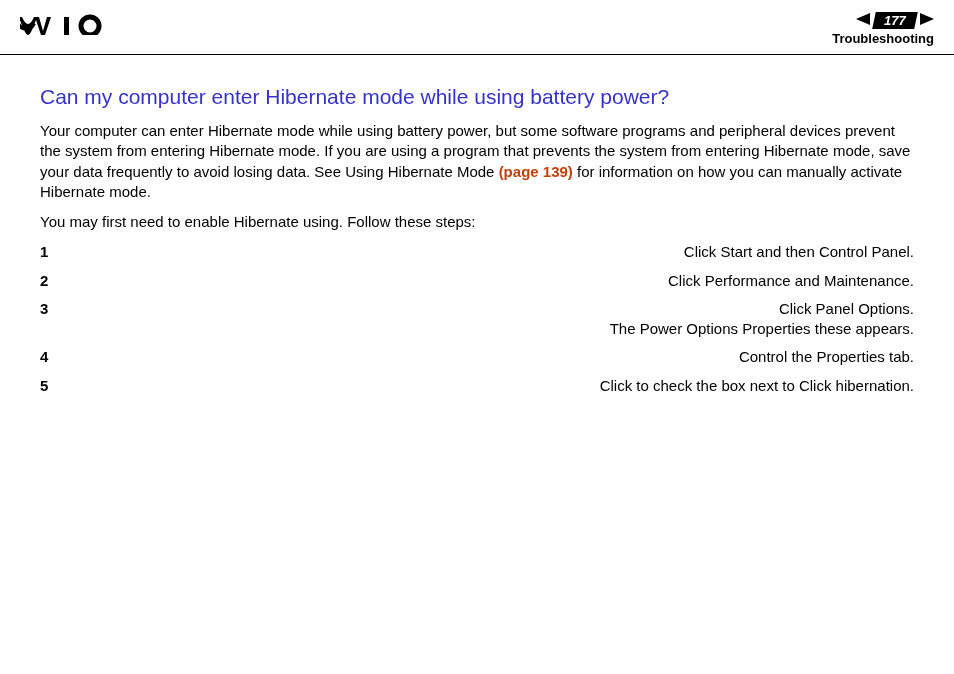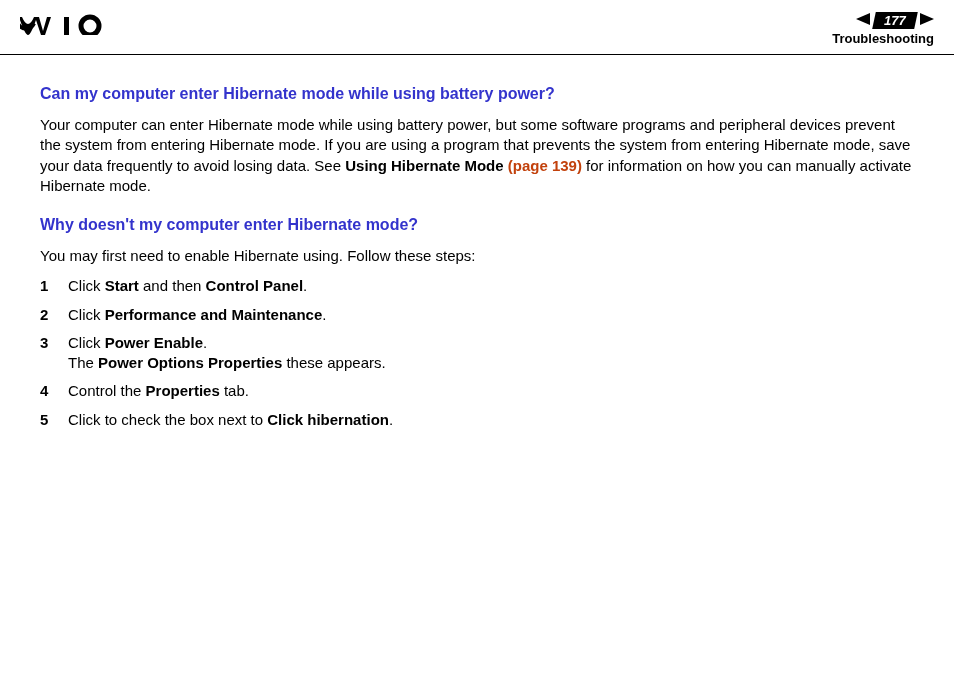--- a/index.html
+++ b/index.html
@@ -55,43 +55,44 @@
   }
   .section-label {
     font-weight: bold;
     font-size: 13px;
   }
   .content {
     padding: 30px 40px 20px 40px;
   }
   h2 {
     color: #3333cc;
-    font-size: 16px;
-    font-weight: bold;
+    font-size: 21px;
+    font-weight: normal;
     margin-bottom: 12px;
     margin-top: 20px;
   }
   h2:first-child { margin-top: 0; }
   p {
     line-height: 1.35;
     margin-bottom: 10px;
   }
-  .bold { font-weight: bold; }
+  .bold { font-weight: normal; }
   .link-ref { color: #c2410c; font-weight: bold; }
   ol {
     list-style: none;
     counter-reset: step;
     margin-top: 6px;
   }
   ol li {
     counter-increment: step;
     position: relative;
     padding-left: 28px;
     margin-bottom: 8px;
     line-height: 1.35;
+    text-align: right;
   }
   ol li::before {
     content: counter(step);
     position: absolute;
     left: 0;
     font-weight: bold;
   }
 </style>
 </head>
 <body>
@@ -125,32 +126,31 @@
     <div class="section-label">Troubleshooting</div>
   </div>
 </div>
 
 <div class="content">
   <h2>Can my computer enter Hibernate mode while using battery power?</h2>
   <p>
     <span>Your computer can enter Hibernate mode while using battery power, but some software programs and peripheral devices prevent the system from entering Hibernate mode. If you are using a program that prevents the system from entering Hibernate mode, save your data frequently to avoid losing data. See </span><span class="bold">Using Hibernate Mode </span><span class="link-ref">(page 139)</span><span> for information on how you can manually activate Hibernate mode.</span>
   </p>
 
-  <h2>Why doesn't my computer enter Hibernate mode?</h2>
   <p>You may first need to enable Hibernate using. Follow these steps:</p>
 
   <ol>
     <li>
       <span>Click </span><span class="bold">Start</span><span> and then </span><span class="bold">Control Panel</span><span>.</span>
     </li>
     <li>
       <span>Click </span><span class="bold">Performance and Maintenance</span><span>.</span>
     </li>
     <li>
-      <span>Click </span><span class="bold">Power Enable</span><span>.</span><br>
+      <span>Click </span><span class="bold">Panel Options</span><span>.</span><br>
       <span>The </span><span class="bold">Power Options Properties</span><span> these appears.</span>
     </li>
     <li>
       <span>Control the </span><span class="bold">Properties</span><span> tab.</span>
     </li>
     <li>
       <span>Click to check the box next to </span><span class="bold">Click hibernation</span><span>.</span>
     </li>
   </ol>
 </div>

